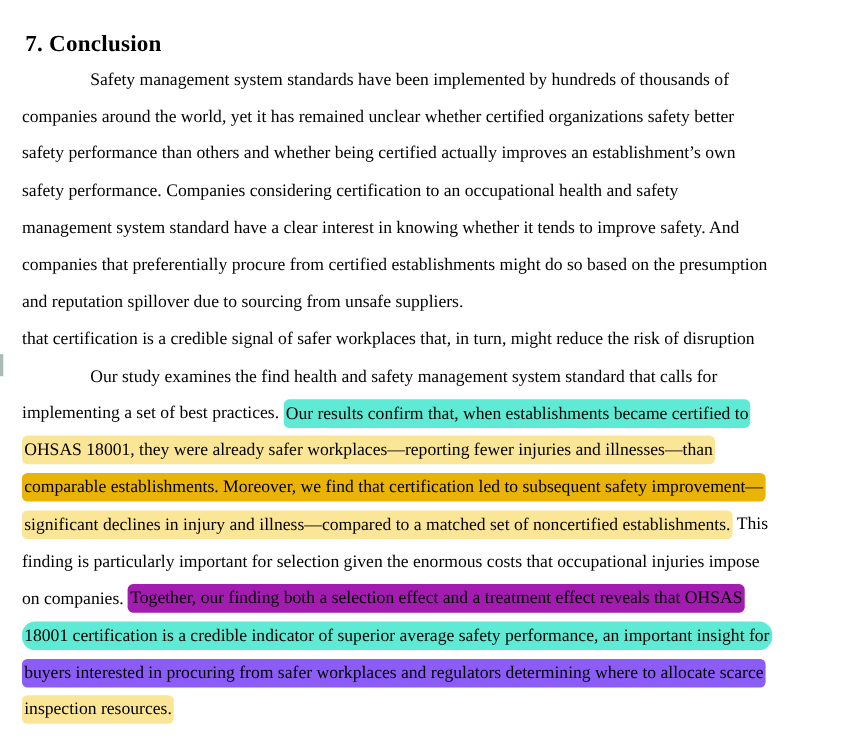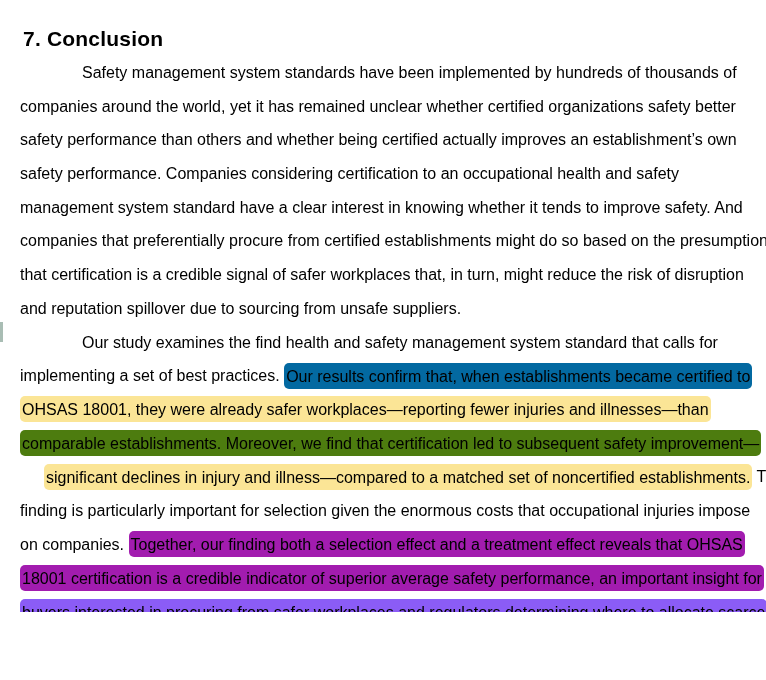--- a/index.html
+++ b/index.html
@@ -1,22 +1,22 @@
 <!DOCTYPE html>
 <html><head>
 <meta charset="utf-8">
 <style>
   html, body { margin: 0; padding: 0; background: #ffffff; }
   .page {
     position: relative;
     width: 766px;
-    height: 612px;
+    height: 680px;
     background: #ffffff;
     overflow: hidden;
-    font-family: Liberation Sans, sans-serif;
+    font-family: Liberation Serif, serif;
     color: #000000;
   }
   .heading {
     position: absolute;
     left: 23px;
     top: 13px;
     font-size: 21px;
     font-weight: bold;
     letter-spacing: 0.2px;
     white-space: pre;
@@ -54,26 +54,26 @@
 <div class="page">
   <div class="edge-artifact"></div>
   <h1 class="heading">7. Conclusion</h1>
   <div class="body-text">
       <div class="line indent"><span>Safety management system standards have been implemented by hundreds of thousands of</span></div>
       <div class="line"><span>companies around the world, yet it has remained unclear whether certified organizations safety better</span></div>
       <div class="line"><span>safety performance than others and whether being certified actually improves an establishment’s own</span></div>
       <div class="line"><span>safety performance. Companies considering certification to an occupational health and safety</span></div>
       <div class="line"><span>management system standard have a clear interest in knowing whether it tends to improve safety. And</span></div>
       <div class="line"><span>companies that preferentially procure from certified establishments might do so based on the presumption</span></div>
+      <div class="line"><span>and reputation spillover due to sourcing from unsafe suppliers.</span></div>
       <div class="line"><span>that certification is a credible signal of safer workplaces that, in turn, might reduce the risk of disruption</span></div>
-      <div class="line"><span>and reputation spillover due to sourcing from unsafe suppliers.</span></div>
       <div class="line indent"><span>Our study examines the find health and safety management system standard that calls for</span></div>
-      <div class="line"><span>implementing a set of best practices. </span><mark style="background: #0369a1;">Our results confirm that, when establishments became certified to</mark></div>
+      <div class="line"><span>implementing a set of best practices. </span><mark style="background: #5eead4;">Our results confirm that, when establishments became certified to</mark></div>
       <div class="line"><mark style="background: rgb(251, 229, 150);">OHSAS 18001, they were already safer workplaces—reporting fewer injuries and illnesses—than</mark></div>
-      <div class="line"><mark style="background: #4d7c0f;">comparable establishments. Moreover, we find that certification led to subsequent safety improvement—</mark></div>
-      <div class="line"><mark style="background: rgb(251, 229, 150); margin-left: 24px;">significant declines in injury and illness—compared to a matched set of noncertified establishments.</mark><span> This</span></div>
+      <div class="line"><mark style="background: #eab308;">comparable establishments. Moreover, we find that certification led to subsequent safety improvement—</mark></div>
+      <div class="line"><mark style="background: rgb(251, 229, 150);">significant declines in injury and illness—compared to a matched set of noncertified establishments.</mark><span> This</span></div>
       <div class="line"><span>finding is particularly important for selection given the enormous costs that occupational injuries impose</span></div>
       <div class="line"><span>on companies. </span><mark style="background: #a21caf;">Together, our finding both a selection effect and a treatment effect reveals that OHSAS</mark></div>
-      <div class="line"><mark style="background: #a21caf;">18001 certification is a credible indicator of superior average safety performance, an important insight for</mark></div>
+      <div class="line"><mark style="background: #5eead4; border-radius: 12px;">18001 certification is a credible indicator of superior average safety performance, an important insight for</mark></div>
       <div class="line"><mark style="background: #8b5cf6;">buyers interested in procuring from safer workplaces and regulators determining where to allocate scarce</mark></div>
       <div class="line"><mark style="background: rgb(251, 229, 150); margin-top: 24px;">inspection resources.</mark></div>
     </div>
 </div>
 
 </body></html>

